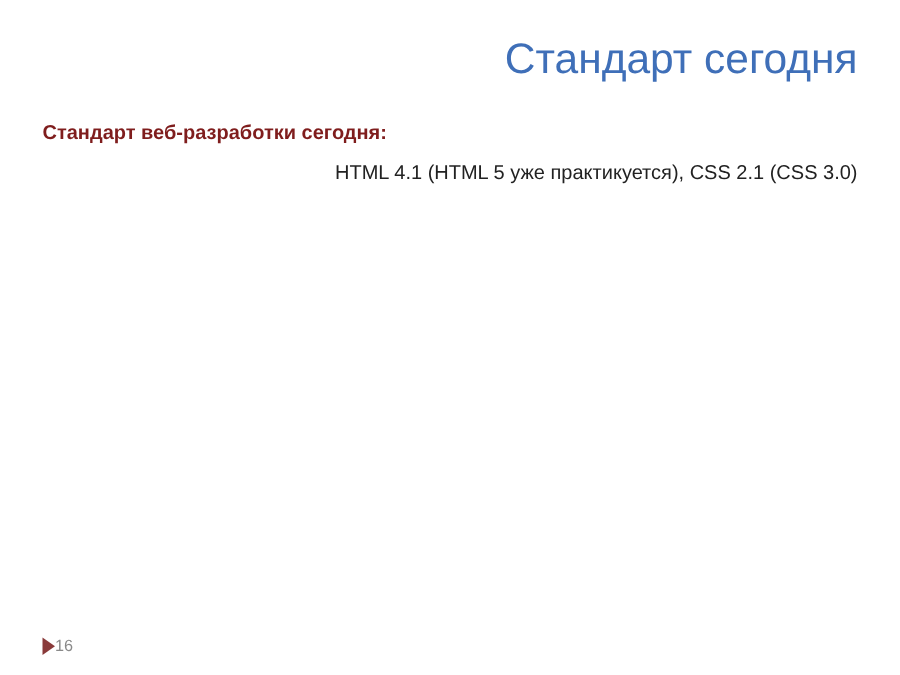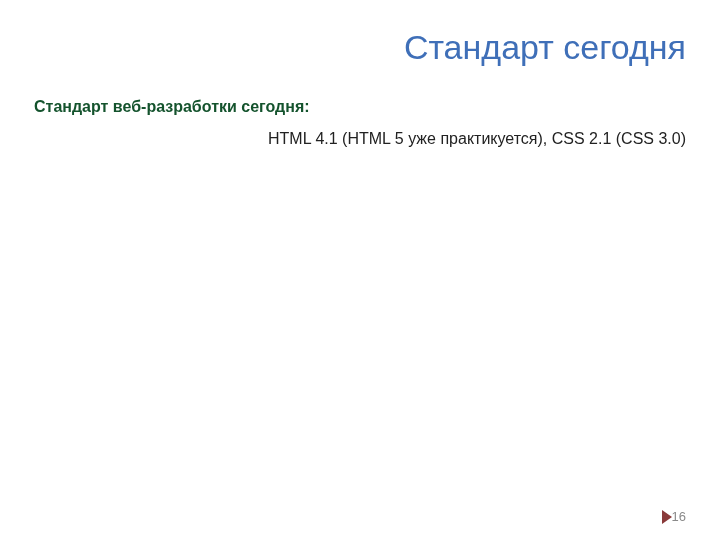--- a/index.html
+++ b/index.html
@@ -26,38 +26,38 @@
     }
     .content {
       position: absolute;
       top: 98px;
       left: 34px;
       right: 34px;
     }
     .heading {
       font-size: 16px;
       font-weight: 700;
-      color: #14532d;
+      color: #7f1d1d;
       margin-bottom: 12px;
     }
     .body-text {
       font-size: 16px;
       font-weight: 400;
       color: #222222;
       line-height: 1.4;
       text-align: right;
     }
     .footer {
       position: absolute;
       bottom: 16px;
       left: 34px;
       right: 34px;
       display: flex;
       align-items: center;
-      justify-content: flex-end;
+      justify-content: flex-start;
     }
     .arrow-icon {
       width: 0;
       height: 0;
       border-top: 7px solid transparent;
       border-bottom: 7px solid transparent;
       border-left: 10px solid #8a3a3a;
     }
     .page-number {
       font-size: 13px;

